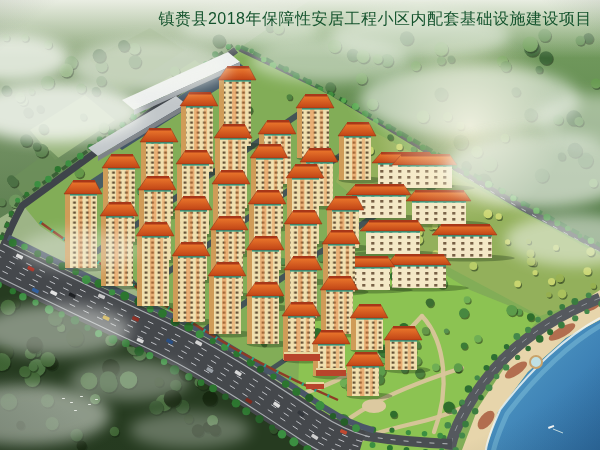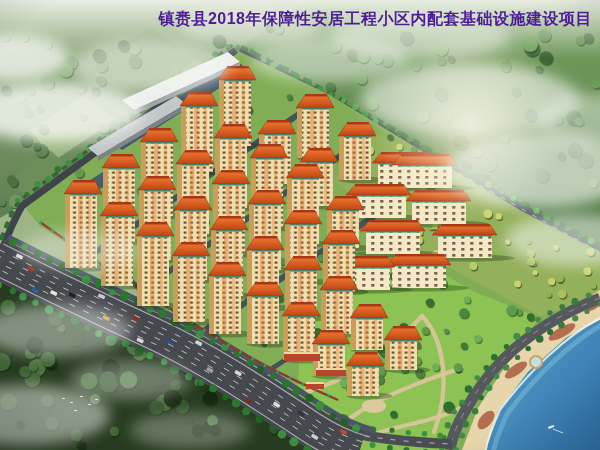--- a/index.html
+++ b/index.html
@@ -1,20 +1,20 @@
 <!DOCTYPE html>
 <html><head>
 <meta charset="utf-8">
 <style>
   html,body{margin:0;padding:0;background:#222;}
   .stage{position:relative;width:600px;height:450px;overflow:hidden;
          font-family:"Liberation Sans","DejaVu Sans",sans-serif;background:#9db486;}
   .stage svg{position:absolute;left:0;top:0;}
-  .title{position:absolute;top:9px;right:8px;font-size:16px;font-weight:bold;
-         color:#4c1d95;letter-spacing:0.5px;white-space:nowrap;z-index:5;}
+  .title{position:absolute;top:9px;right:8px;font-size:16px;font-weight:normal;
+         color:#14532d;letter-spacing:0.5px;white-space:nowrap;z-index:5;}
 </style>
 </head>
 <body>
 
 <div class="stage">
   <svg id="scene" width="600" height="450" viewBox="0 0 600 450">
     <defs id="defs">
         <linearGradient id="ghills" x1="0" y1="0" x2="0" y2="1">
           <stop offset="0" stop-color="#90ab7c" stop-opacity="1"></stop>
           <stop offset="1" stop-color="#5f8052" stop-opacity="1"></stop>

